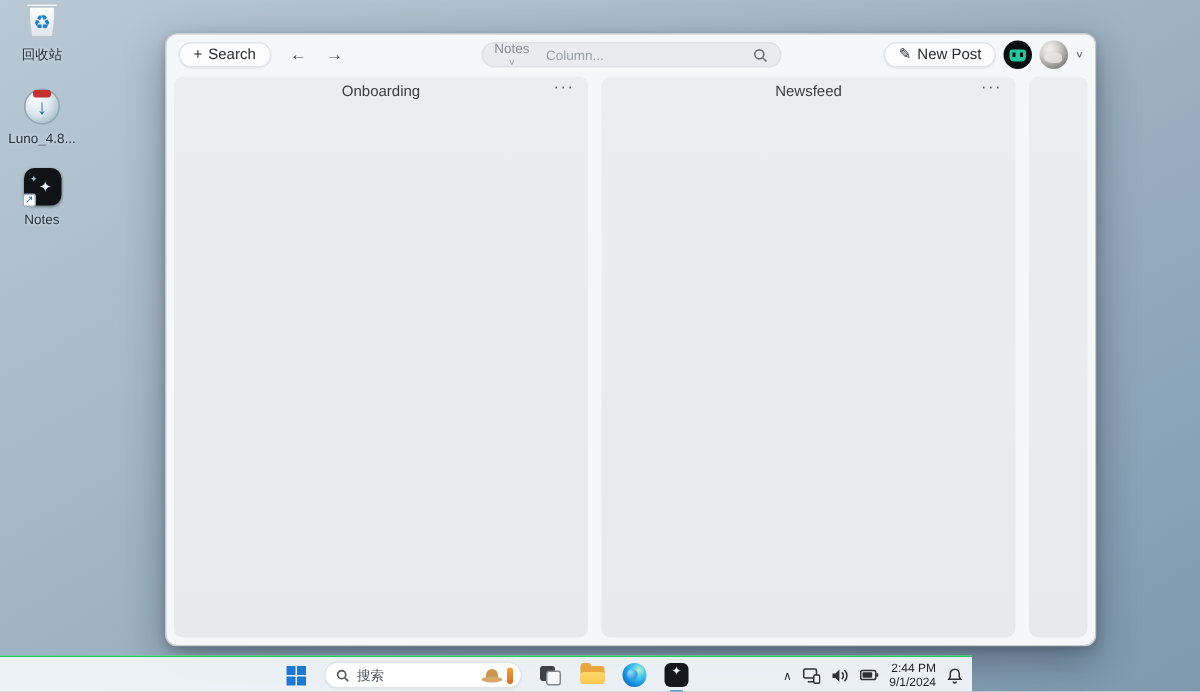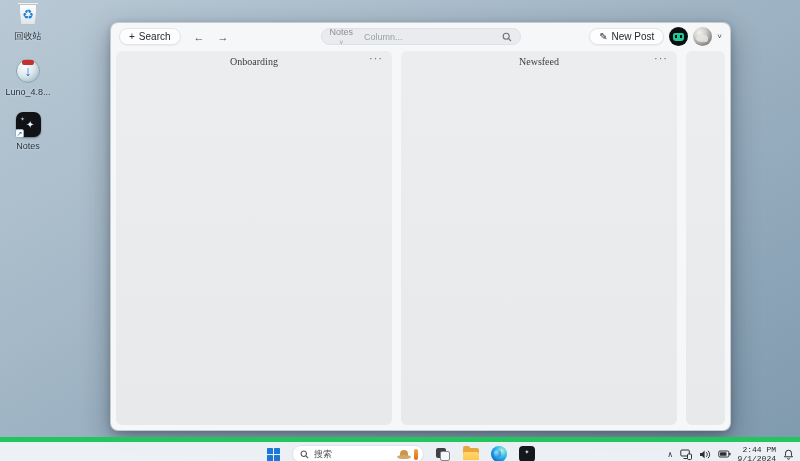--- a/index.html
+++ b/index.html
@@ -57,30 +57,30 @@
   .right-group { position:absolute; right:8px; top:0; height:27px; display:flex; align-items:center; gap:5px; }
   .avatar { width:19px; height:19px; border-radius:50%; cursor:pointer; position:relative; overflow:hidden; }
   .avatar.dark { background:#0c0f12; display:flex; align-items:center; justify-content:center; }
   .green-logo { width:11px; height:8px; background:#21c89b; border-radius:2px 2px 3px 3px; position:relative; }
   .green-logo:before, .green-logo:after { content:""; position:absolute; top:2px; width:2px; height:3px; background:#0c0f12; }
   .green-logo:before { left:2px; } .green-logo:after { right:2px; }
   .avatar.photo { background:radial-gradient(circle at 35% 30%, #f2f2f0 0%, #cfcecb 35%, #8f8e8b 70%, #5f5e5c 100%); }
   .avatar.photo:after { content:""; position:absolute; left:3px; top:8px; width:12px; height:7px; background:#e8e6e2; border-radius:50% 40% 30% 50%; opacity:.8; }
   .acct-chev { font-size:8px; color:#45484c; cursor:pointer; }
 
-  .columns { position:absolute; left:5px; right:5px; top:28px; bottom:5px; display:flex; gap:9px;font-family:Liberation Serif, serif; }
+  .columns { position:absolute; left:5px; right:5px; top:28px; bottom:5px; display:flex; gap:9px; }
   .column { background:linear-gradient(180deg,#ecedef 0%, #e7e9eb 100%); border-radius:6px; position:relative; width:276px; flex:none; }
   .column.partial { width:auto; flex:1; }
   .col-header { height:20px; display:flex; align-items:center; justify-content:center; position:relative; }
   .col-title { font-size:10px; color:#3a3d40; }
   .col-menu { position:absolute; right:9px; top:1px; font-size:11px; color:#55585c; letter-spacing:1px; cursor:pointer; }
 
   
-  .taskbar { position:absolute; left:0; bottom:0; width:800px; height:24px;
-    background:rgba(240,244,249,.95); border-top:5px solid #22c55e; z-index:3;font-family:Liberation Mono, monospace; }
+  .taskbar { position:absolute; left:0; bottom:0; width:648px; height:24px;
+    background:rgba(240,244,249,.95); border-top:1px solid #22c55e; z-index:3; }
   .tb-center { position:absolute; left:50%; top:0; height:24px; transform:translateX(-50%);
     display:flex; align-items:center; gap:10px; }
   .tb-btn { width:18px; height:18px; display:flex; align-items:center; justify-content:center; cursor:pointer; position:relative; }
 
   .win-logo { width:13px; height:13px; display:grid; grid-template-columns:6px 6px; grid-template-rows:6px 6px; gap:1px; }
   .win-logo span { background:#1a78d6; border-radius:0.5px; }
 
   .tb-search { width:132px; height:18px; background:#ffffff; border:1px solid #e1e5eb; border-radius:9px;
     display:flex; align-items:center; padding:0 3px 0 7px; cursor:pointer; box-shadow:0 1px 1px rgba(0,0,0,.04); }
   .tb-search-text { font-size:9px; color:#4e5459; margin-left:5px; }

